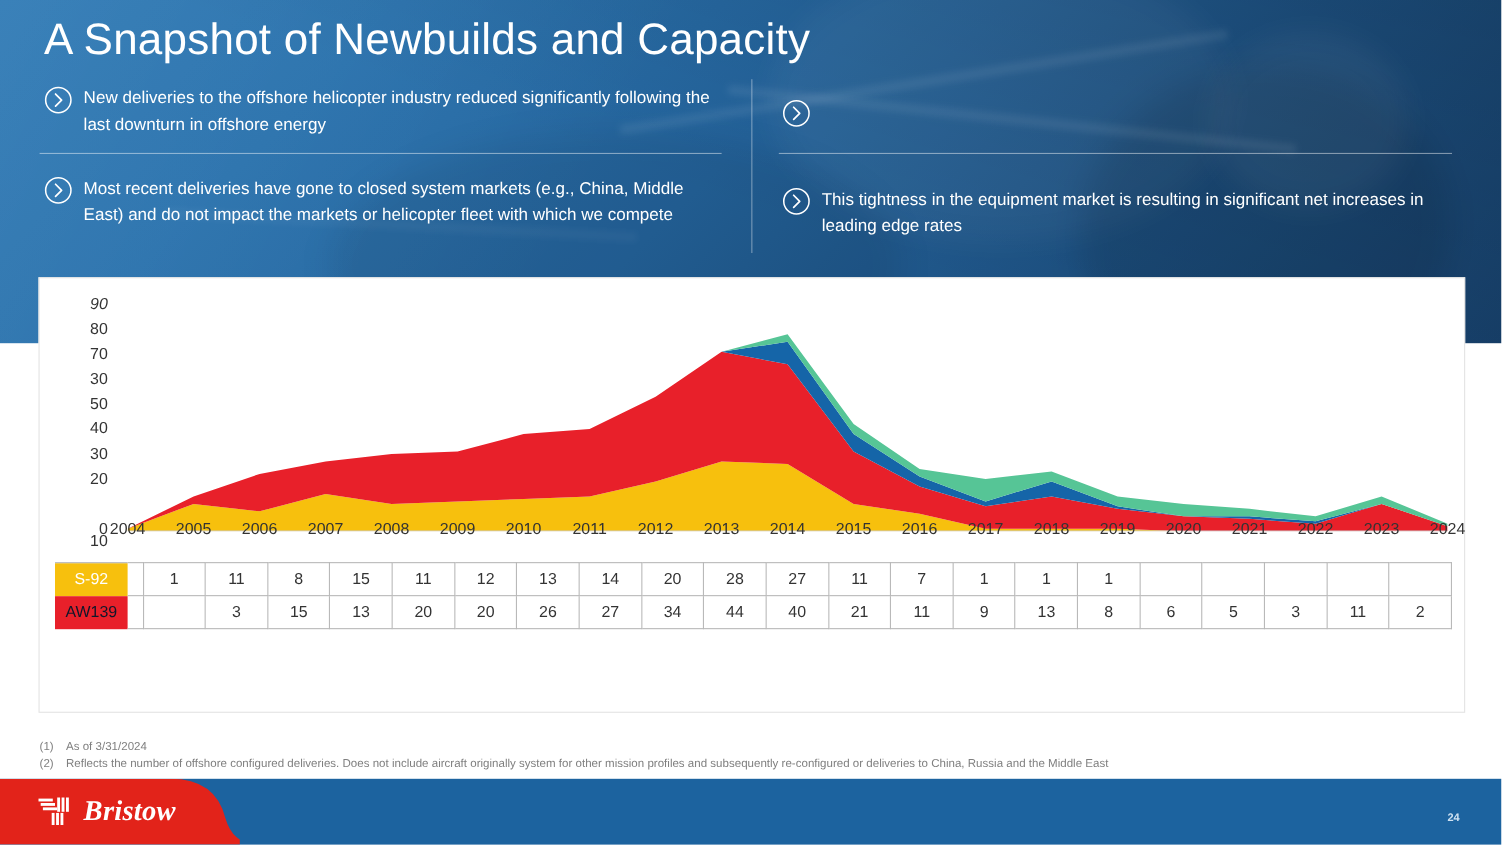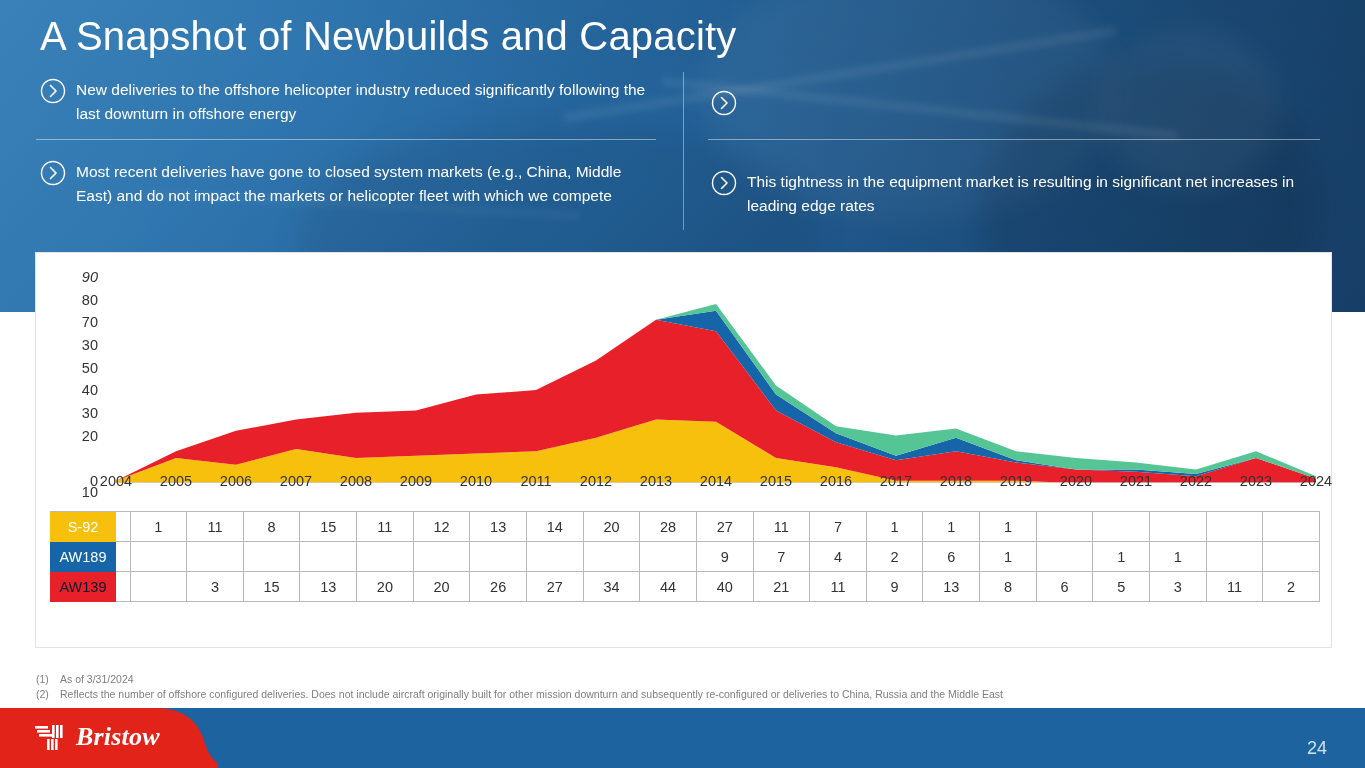--- a/index.html
+++ b/index.html
@@ -82,21 +82,21 @@
   }
   #logo-shape{
     position:absolute; left:0; top:0; width:218px; height:60px;
     background:#e2231a;
     border-bottom-right-radius:0;
     clip-path: path("M0,0 L155,0 Q196,0 205,36 Q212,60 236,60 L0,60 Z");
   }
   #logo-block{ position:absolute; left:34px; top:14px; display:flex; align-items:center; }
   #logo-mark{ width:34px; height:30px; margin-right:8px; }
   #logo-word{ color:#ffffff; font-size:26px; font-family:"Liberation Serif", serif; font-style:italic; font-weight:700; letter-spacing:.2px; }
-  #page-num{ position:absolute; right:38px; top:30px; color:#cfe2f2; font-size:18px; }
+  #page-num{ position:absolute; right:38px; top:30px; color:#cfe2f2; font-size:10px;font-weight:bold; }
 </style>
 </head>
 <body>
 
 <div id="header-bg">
   <div class="ghost g1"></div>
   <div class="ghost g2"></div>
   <div class="ghost g3"></div>
   <div class="ghost g4"></div>
   <div class="blade" style="left:560px;top:70px;width:560px;transform:rotate(-9deg);"></div>
@@ -222,45 +222,20 @@
             <td>1</td>
             <td>1</td>
             <td>1</td>
             <td></td>
             <td></td>
             <td></td>
             <td></td>
             <td></td>
           </tr>
           <tr>
-            <td class="rowlab" style="background: rgb(21, 101, 168); color: rgb(255, 255, 255);">AW189</td>
-            <td class="spacer" style="width: 14px;"></td>
-            <td></td>
-            <td></td>
-            <td></td>
-            <td></td>
-            <td></td>
-            <td></td>
-            <td></td>
-            <td></td>
-            <td></td>
-            <td></td>
-            <td>9</td>
-            <td>7</td>
-            <td>4</td>
-            <td>2</td>
-            <td>6</td>
-            <td>1</td>
-            <td></td>
-            <td>1</td>
-            <td>1</td>
-            <td></td>
-            <td></td>
-          </tr>
-          <tr>
             <td class="rowlab" style="background: rgb(232, 32, 42); color: #0f172a;">AW139</td>
             <td class="spacer" style="width: 14px;"></td>
             <td></td>
             <td>3</td>
             <td>15</td>
             <td>13</td>
             <td>20</td>
             <td>20</td>
             <td>26</td>
             <td>27</td>
@@ -284,21 +259,21 @@
 
 </div>
 
 <div id="footnotes">
   <div class="fn">
     <span class="num">(1)</span>
     <span>As of 3/31/2024</span>
   </div>
   <div class="fn">
     <span class="num">(2)</span>
-    <span>Reflects the number of offshore configured deliveries. Does not include aircraft originally built for other mission downturn and subsequently re-configured or deliveries to China, Russia and the Middle East</span>
+    <span>Reflects the number of offshore configured deliveries. Does not include aircraft originally system for other mission profiles and subsequently re-configured or deliveries to China, Russia and the Middle East</span>
   </div>
 </div>
 
 <div id="bottom-bar">
   <div id="logo-shape"></div>
   <div id="logo-block">
     <span id="logo-mark">
       <svg viewBox="0 0 34 30" width="34" height="30">
         <g fill="#ffffff">
           <rect x="1" y="4" width="13" height="2.6"></rect>

